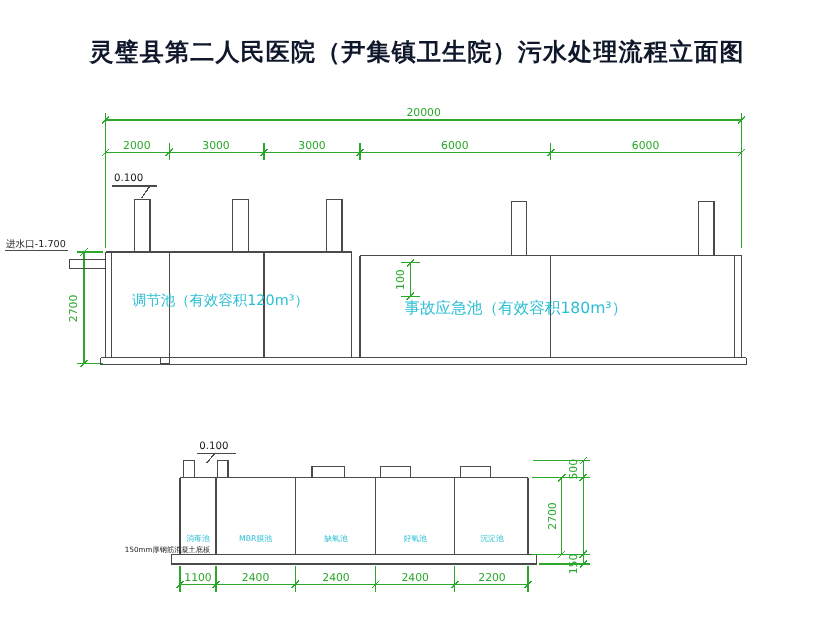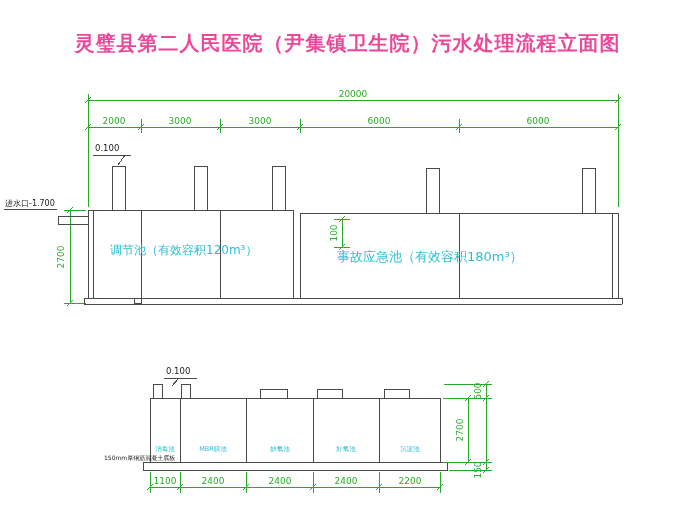--- a/index.html
+++ b/index.html
@@ -1,20 +1,20 @@
 <!DOCTYPE html>
 <html><head>
 <meta charset="utf-8">
 <style>
   html,body{margin:0;padding:0;background:#ffffff;}
   #canvas{position:relative;width:695px;height:519px;background:#ffffff;overflow:hidden;
           font-family:"DejaVu Sans",sans-serif;}
   #drawing-title{position:absolute;top:30px;left:0;width:695px;text-align:center;
           font-family:"Liberation Serif","DejaVu Serif",serif;font-weight:bold;
-          font-size:20px;color:#ec4899;letter-spacing:1px;}
+          font-size:20px;color:#0f172a;letter-spacing:1px;}
   svg{position:absolute;top:0;left:0;}
   .g{stroke:#2ba82b;stroke-width:1;fill:none;}
   .s{stroke:#4a4a4a;stroke-width:1;fill:none;}
   .gt{fill:#2ba82b;font-size:9px;font-family:"DejaVu Sans",sans-serif;}
   .ct{fill:#2bbfd4;font-family:"DejaVu Sans",sans-serif;}
   .bt{fill:#1a1a1a;font-family:"DejaVu Sans",sans-serif;}
   line,polyline,rect{shape-rendering:crispEdges;}
 </style>
 </head>
 <body>

